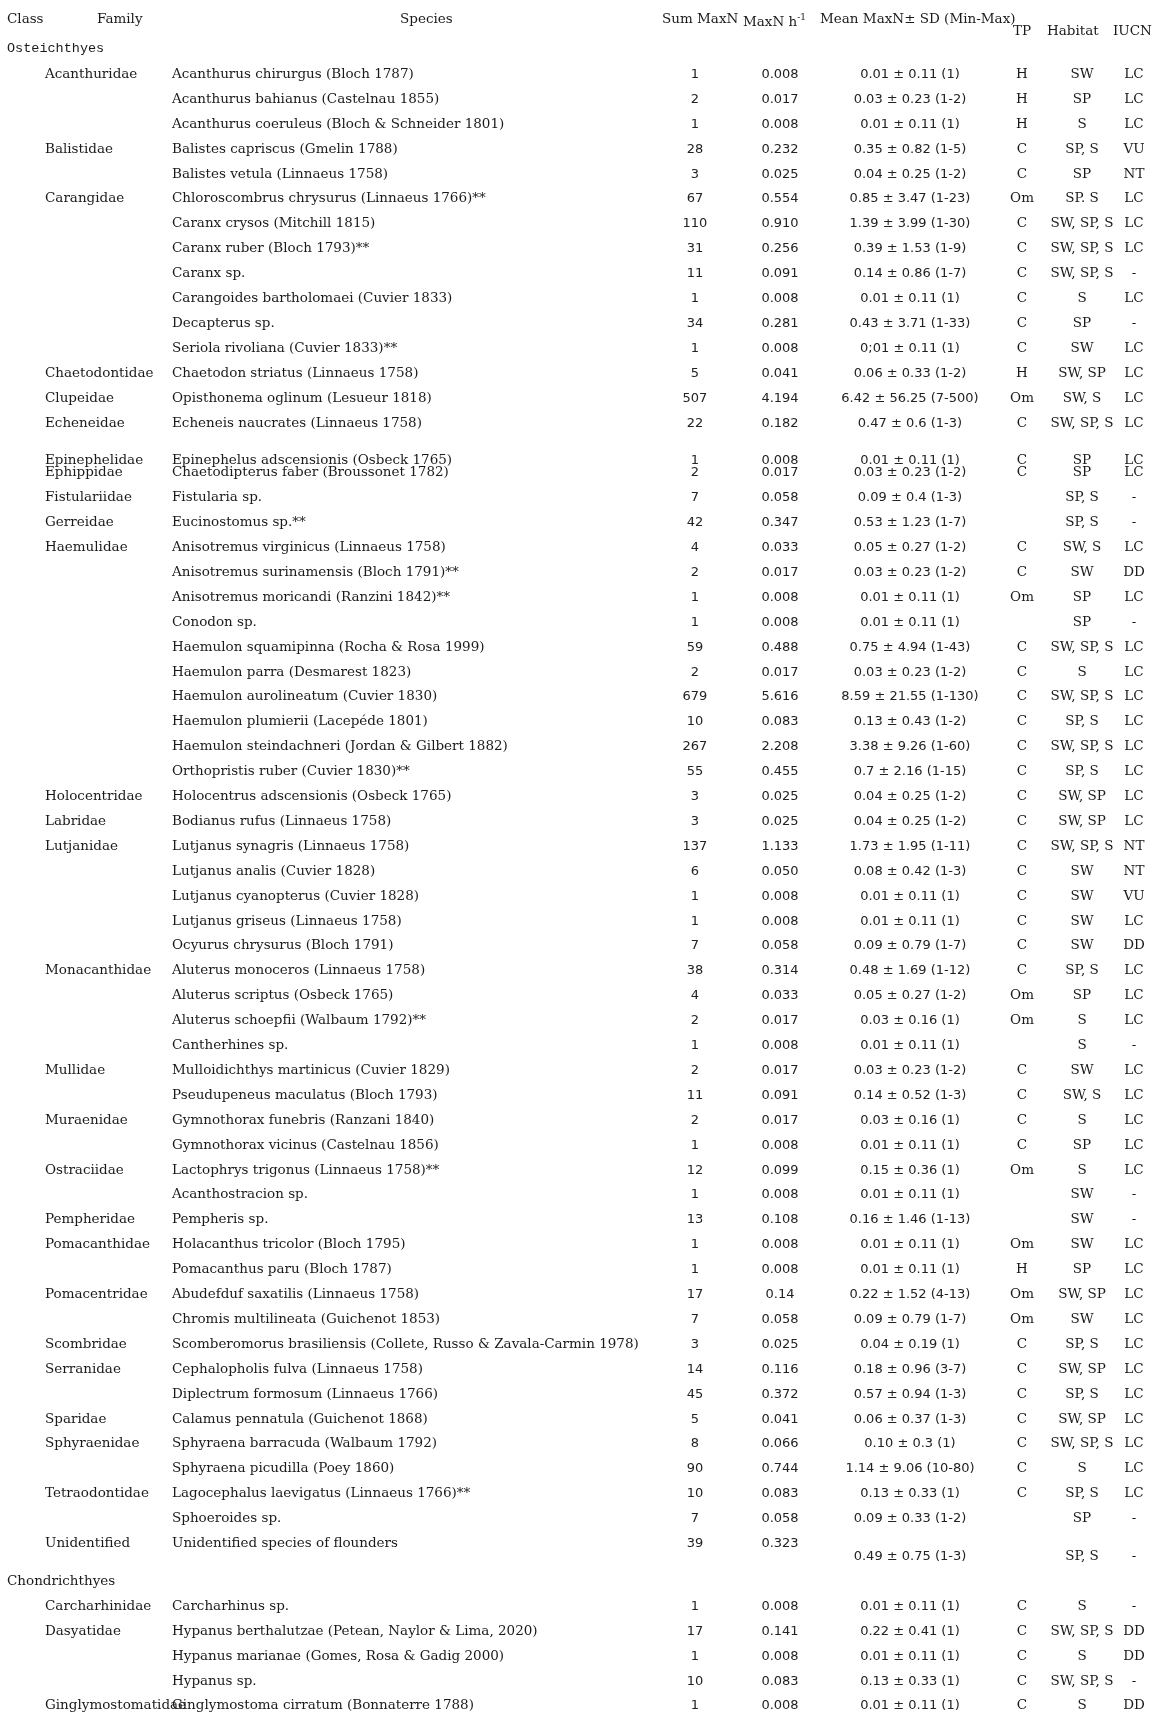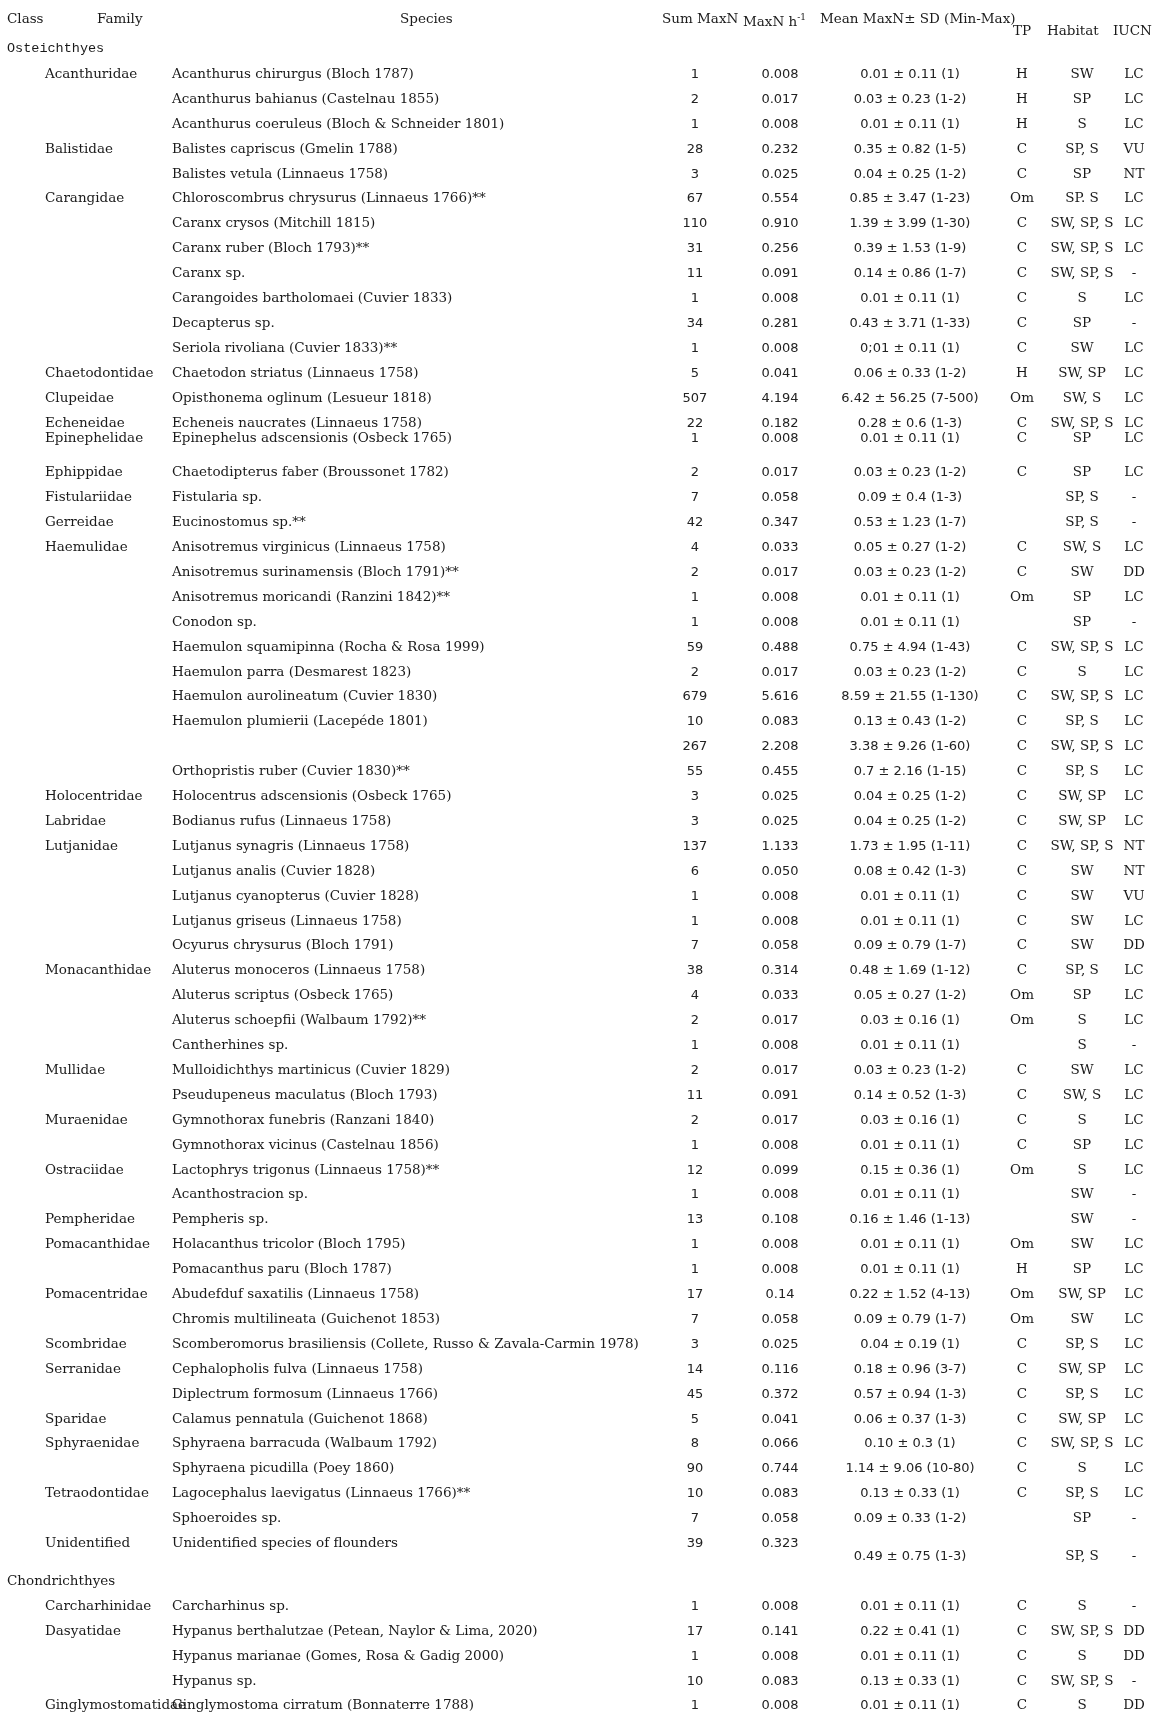--- a/index.html
+++ b/index.html
@@ -207,26 +207,26 @@
         <span class="cell c-tp">Om</span>
         <span class="cell c-hab">SW, S</span>
         <span class="cell c-iucn">LC</span>
       </div>
       <div class="row" style="top: 409.5px;">
         <span class="cell c-class"></span>
         <span class="cell c-family">Echeneidae</span>
         <span class="cell c-species">Echeneis naucrates (Linnaeus 1758)</span>
         <span class="cell c-sum num">22</span>
         <span class="cell c-rate num">0.182</span>
-        <span class="cell c-mean num">0.28 ± 0.6 (1-3)</span>
-        <span class="cell c-tp">C</span>
-        <span class="cell c-hab">SW, SP, S</span>
-        <span class="cell c-iucn">LC</span>
-      </div>
-      <div class="row" style="top: 425px;">
+        <span class="cell c-mean num">0.47 ± 0.6 (1-3)</span>
+        <span class="cell c-tp">C</span>
+        <span class="cell c-hab">SW, SP, S</span>
+        <span class="cell c-iucn">LC</span>
+      </div>
+      <div class="row" style="top: 447px;">
         <span class="cell c-class"></span>
         <span class="cell c-family">Epinephelidae</span>
         <span class="cell c-species">Epinephelus adscensionis (Osbeck 1765)</span>
         <span class="cell c-sum num">1</span>
         <span class="cell c-rate num">0.008</span>
         <span class="cell c-mean num">0.01 ± 0.11 (1)</span>
         <span class="cell c-tp">C</span>
         <span class="cell c-hab">SP</span>
         <span class="cell c-iucn">LC</span>
       </div>
@@ -347,20 +347,21 @@
         <span class="cell c-sum num">10</span>
         <span class="cell c-rate num">0.083</span>
         <span class="cell c-mean num">0.13 ± 0.43 (1-2)</span>
         <span class="cell c-tp">C</span>
         <span class="cell c-hab">SP, S</span>
         <span class="cell c-iucn">LC</span>
       </div>
       <div class="row" style="top: 733.2px;">
         <span class="cell c-class"></span>
         <span class="cell c-family"></span>
+        <span class="cell c-species">Haemulon steindachneri (Jordan &amp; Gilbert 1882)</span>
         <span class="cell c-sum num">267</span>
         <span class="cell c-rate num">2.208</span>
         <span class="cell c-mean num">3.38 ± 9.26 (1-60)</span>
         <span class="cell c-tp">C</span>
         <span class="cell c-hab">SW, SP, S</span>
         <span class="cell c-iucn">LC</span>
       </div>
       <div class="row" style="top: 758.1px;">
         <span class="cell c-class"></span>
         <span class="cell c-family"></span>

